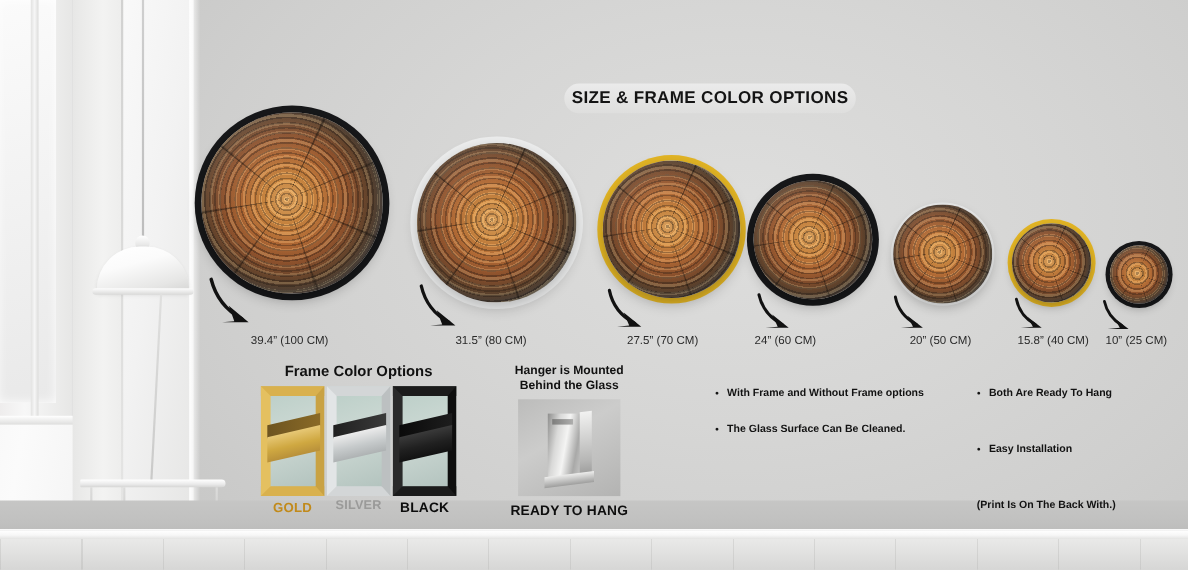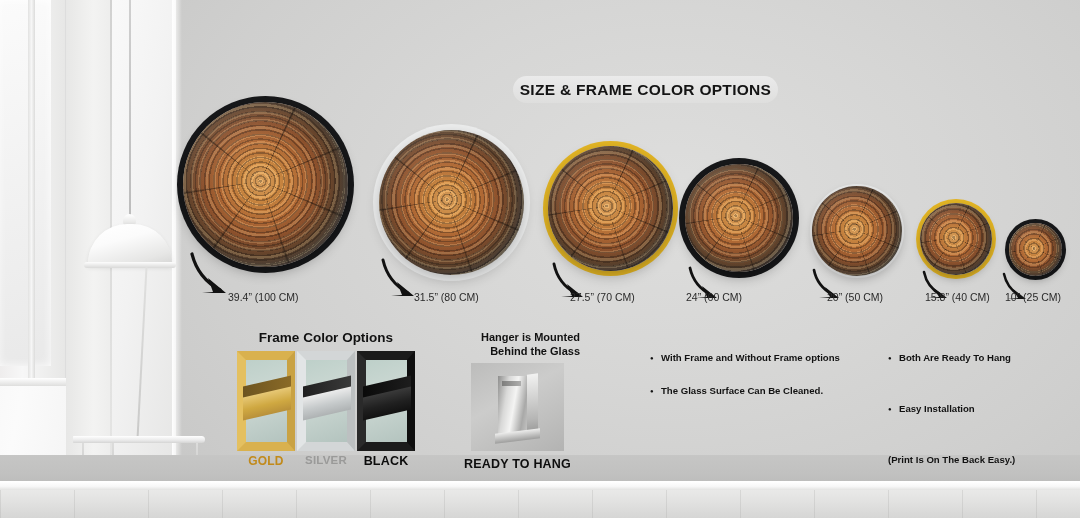--- a/index.html
+++ b/index.html
@@ -157,21 +157,21 @@
       linear-gradient(150deg, rgba(255,255,255,.13) 0%, rgba(255,255,255,0) 42%);
   }
   .fr-black  { box-shadow:0 5px 13px rgba(0,0,0,.32), 0 0 0 6px #17181a; }
   .fr-black-s{ box-shadow:0 4px 9px rgba(0,0,0,.30), 0 0 0 4px #17181a; }
   .fr-silver { box-shadow:0 5px 13px rgba(0,0,0,.22), 0 0 0 6px #eceded; }
   .fr-gold   { box-shadow:0 5px 13px rgba(0,0,0,.26), 0 0 0 5px #e3b524; }
   .fr-gold-s { box-shadow:0 4px 9px rgba(0,0,0,.26), 0 0 0 4px #e3b524; }
   .fr-none   { box-shadow:0 4px 10px rgba(0,0,0,.22), 0 0 0 2px #e9eaea; }
 
   .size-label {
-    position:absolute; font-size:10.5px; color:#2a2a2a; white-space:nowrap;
+    position:absolute; font-size:10.5px; color:#2a2a2a; white-space:nowrap;margin-top:13px;
   }
   .arrow { position:absolute; overflow:visible; }
 
   
   #frame-panel { position:absolute; left:237px; top:330px; width:178px; }
   #frame-panel .hd {
     text-align:center; font-size:13.5px; font-weight:bold; color:#111;
     margin-bottom:6px;
   }
   .swatch-row { display:flex; gap:2px; }
@@ -187,21 +187,21 @@
   .sw-name {
     text-align:center; font-weight:bold; letter-spacing:.2px;
     margin-top:3px;
   }
   .name-gold   { color:#c18a1b; font-size:12px; }
   .name-silver { color:#9a9a99; font-size:11.5px; }
   .name-black  { color:#0c0c0c; font-size:12.5px; }
 
   
   #hanger-panel { position:absolute; left:455px; top:330px; width:125px; text-align:center; }
-  #hanger-panel .hd { font-size:11px; font-weight:bold; color:#111; line-height:1.28;text-align:right; }
+  #hanger-panel .hd { font-size:11px; font-weight:bold; color:#111; line-height:1.28; }
   .hanger-photo {
     position:relative; width:93px; height:88px; margin:5px auto 0;
     background:linear-gradient(150deg,#bcbcbb 0%, #cccccb 40%, #b3b3b2 100%);
     overflow:hidden;
   }
   .hg-plate {
     position:absolute; left:27px; top:13px; width:31px; height:62px;
     background:linear-gradient(100deg,#8e8e8d 0%, #d9d9d8 28%, #f4f4f3 50%, #a9a9a8 76%, #cfcfce 100%);
   }
   .hg-side {
@@ -382,16 +382,16 @@
 
 <div id="features">
   <div class="feat-cols">
     <div class="feat-col left">
       <div class="feat">With Frame and Without Frame options</div>
       <div class="feat">The Glass Surface Can Be Cleaned.</div>
     </div>
     <div class="feat-col right">
       <div class="feat">Both Are Ready To Hang</div>
       <div class="feat">Easy Installation</div>
-      <div class="feat nobullet">(Print Is On The Back Easy.)</div>
+      <div class="feat nobullet">(Print Is On The Back With.)</div>
     </div>
   </div>
 </div>
 
 </body></html>

